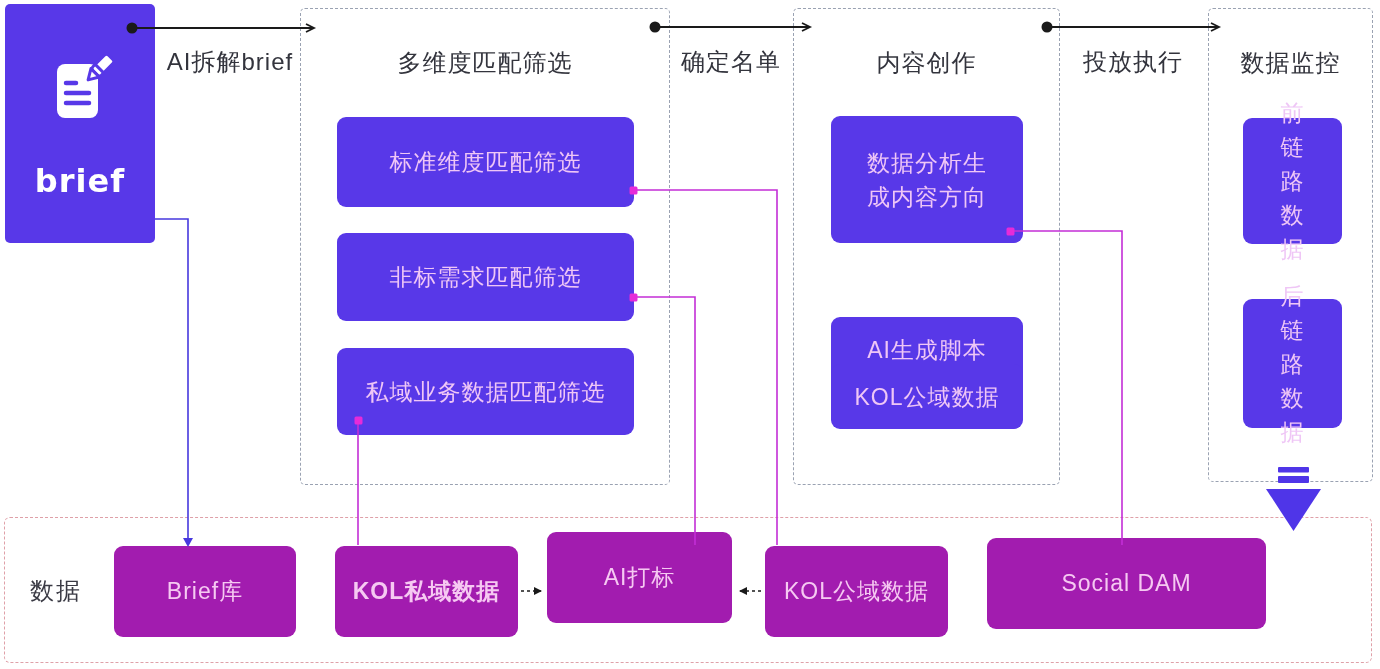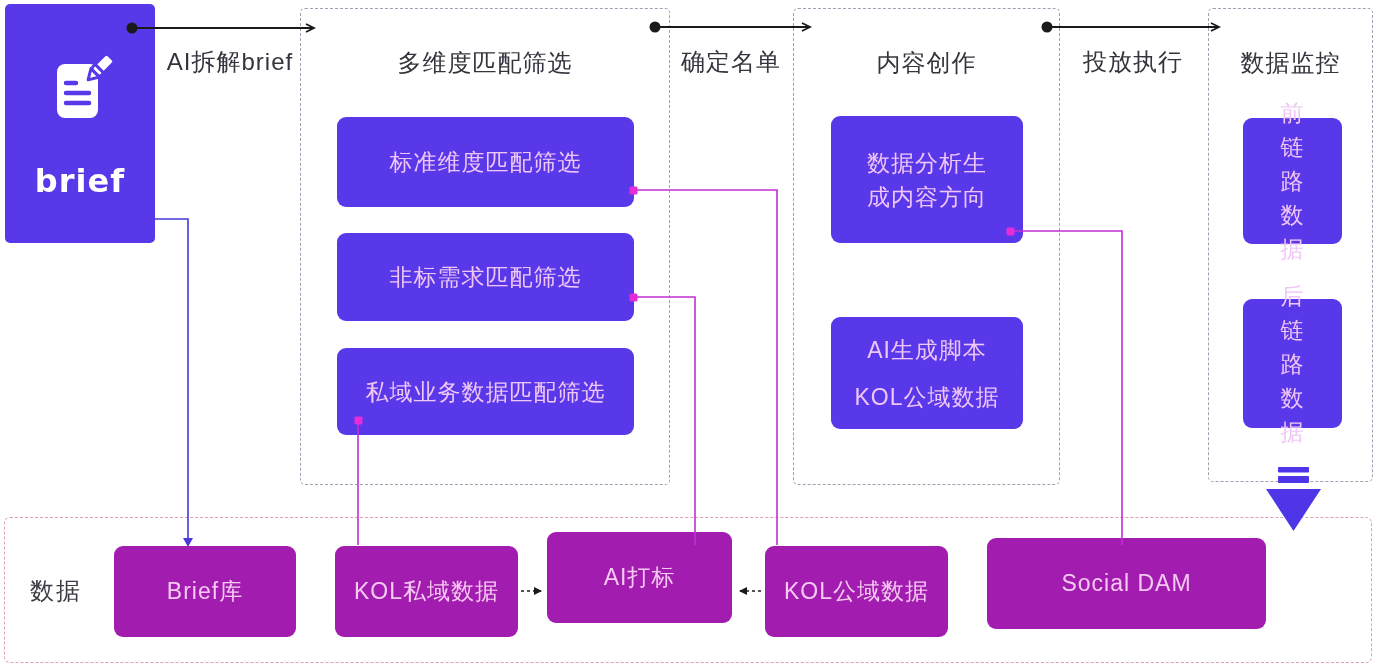--- a/index.html
+++ b/index.html
@@ -93,21 +93,21 @@
 
   <div class="stage" style="left:1208px;top:8px;width:163px;height:472px;">
     <div class="stage-title">数据监控</div>
     <div class="pbox" style="left:34px;top:109px;width:27px;height:126px;padding:0 36px;">前链路数据</div>
     <div class="pbox" style="left:34px;top:290px;width:27px;height:129px;padding:0 36px;">后链路数据</div>
   </div>
 
   <div id="data-layer"></div>
   <div class="data-layer-label">数据</div>
   <div class="mbox" style="left:114px;top:546px;width:182px;height:91px;">Brief库</div>
-  <div class="mbox" style="left:335px;top:546px;width:183px;height:91px;">KOL私域数据</div>
+  <div class="mbox" style="left:335px;top:546px;width:183px;height:91px;font-weight:bold;">KOL私域数据</div>
   <div class="mbox" style="left:547px;top:532px;width:185px;height:91px;">AI打标</div>
   <div class="mbox" style="left:765px;top:546px;width:183px;height:91px;text-align:right;">KOL公域数据</div>
   <div class="mbox" style="left:987px;top:538px;width:279px;height:91px;">Social DAM</div>
 
   <svg id="overlay" viewBox="0 0 1380 669">
     <defs>
       <marker id="vArrow" markerWidth="12" markerHeight="12" refX="9" refY="5" orient="auto" markerUnits="userSpaceOnUse">
         <path d="M1,1 L9,5 L1,9" fill="none" stroke="#1A1A1A" stroke-width="1.8"></path>
       </marker>
       <marker id="fArrow" markerWidth="9" markerHeight="9" refX="7" refY="4" orient="auto" markerUnits="userSpaceOnUse">

